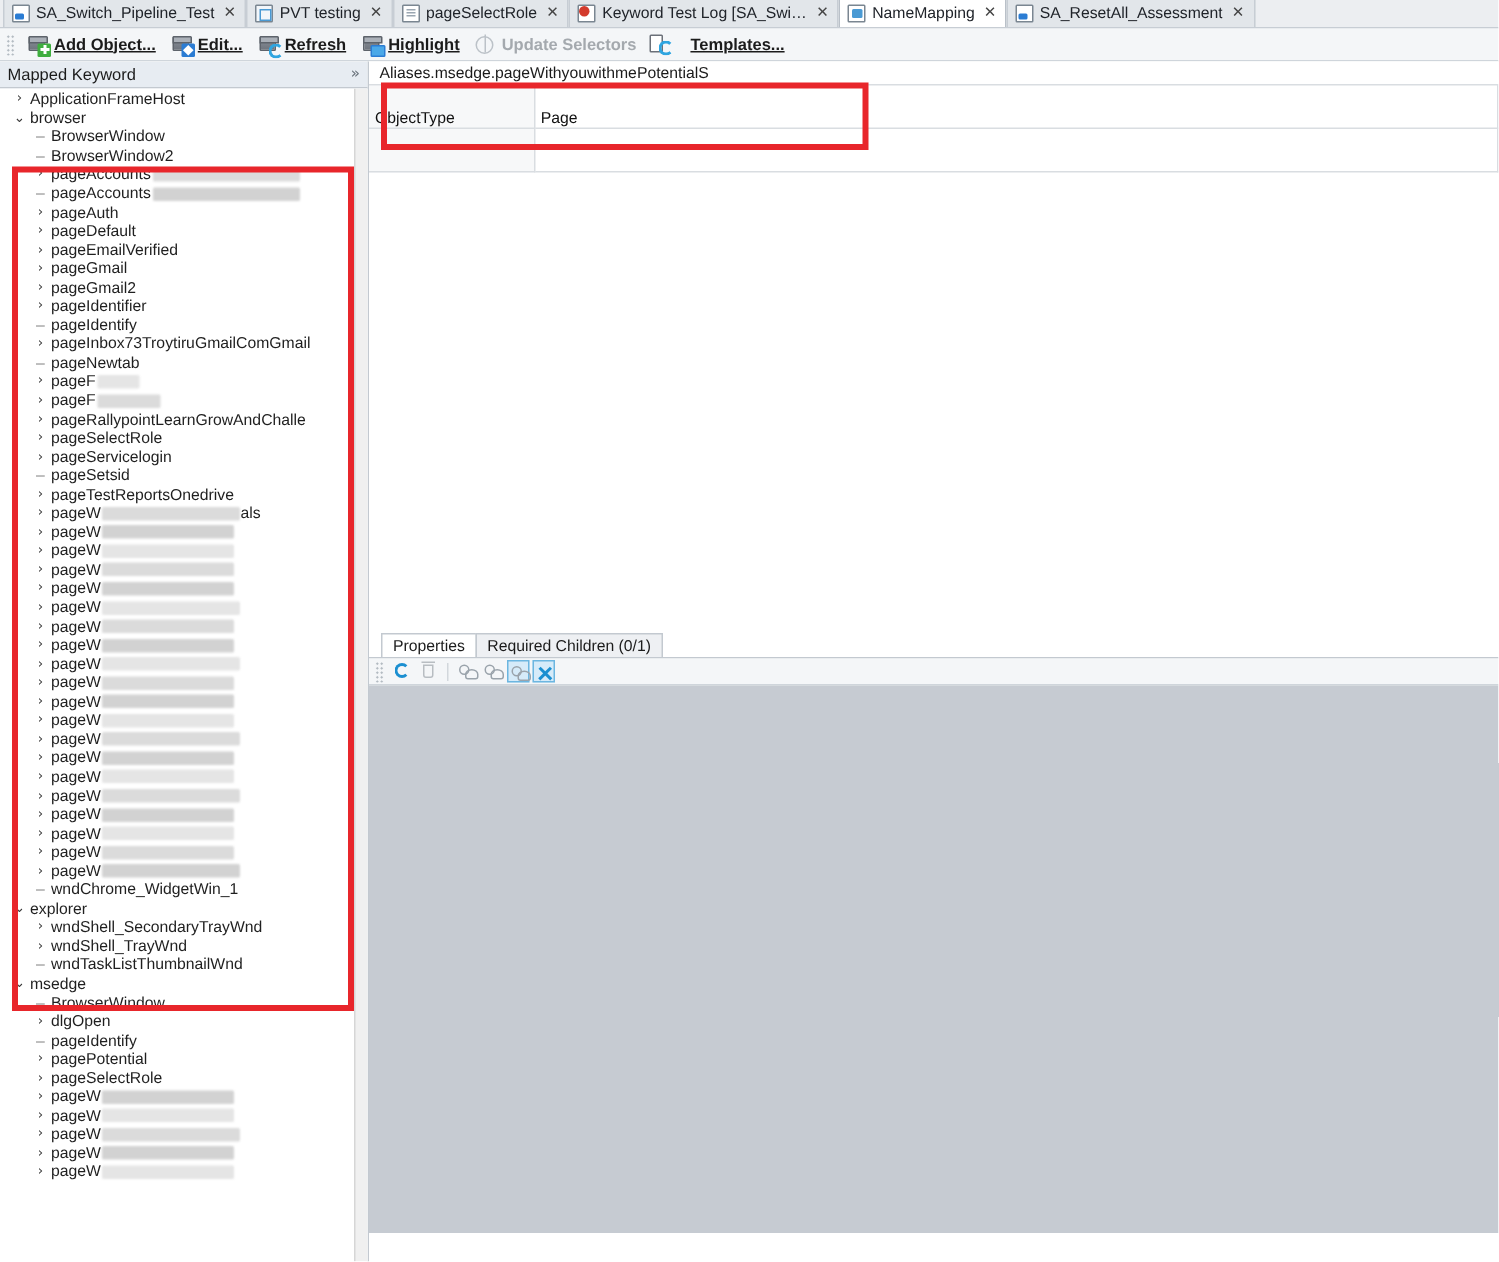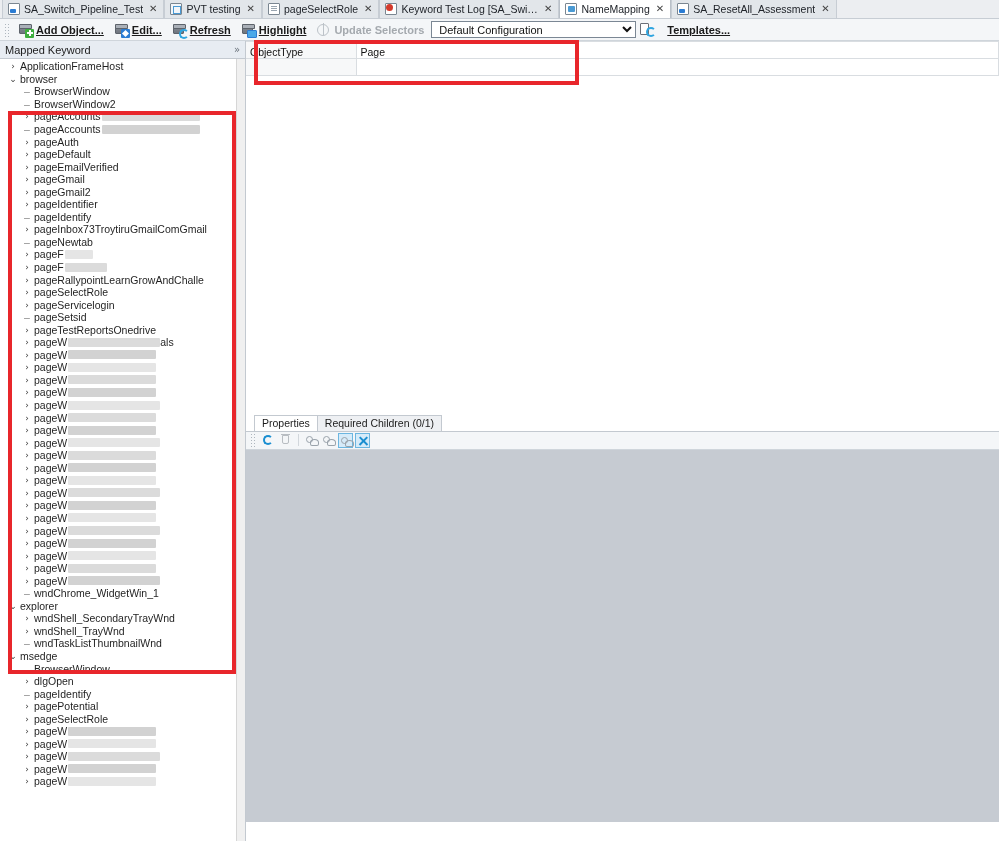--- a/index.html
+++ b/index.html
@@ -171,21 +171,21 @@
   
   #rightpanel { flex: 1; display: flex; flex-direction: column; background: #fff;
                 position: relative; }
   #aliaspath { height: 15px; font-size: 10.5px; color: #1b1b1b;
                display: flex; align-items: center; padding-left: 7px; background: #fff; }
   #gridwrap { position: relative; flex: 1; background: #fff; }
   table.propgrid { border-collapse: collapse; width: 100%; table-layout: fixed; }
   table.propgrid td {
     height: 14px; font-size: 10.5px; color: #111;
     border-bottom: 1px solid #d9dde1; border-right: 1px solid #d9dde1;
-    padding: 4px 0 0 4px; vertical-align: middle; white-space: nowrap;
+    padding: 16px 0 0 4px; vertical-align: middle; white-space: nowrap;
   }
   td.k { width: 110px; background: #f7f8f9; }
   td.v { background: #ffffff; }
   .gridtop { border-top: 1px solid #d9dde1; }
 
   
   #bottomtabs { height: 17px; display: flex; align-items: flex-end;
                 padding-left: 8px; background: #fff; }
   .btab { height: 16px; display: flex; align-items: center; padding: 0 7px;
           font-size: 10.5px; border: 1px solid #c3c9d0; border-bottom: none;
@@ -289,23 +289,20 @@
     <span class="ulk">Highlight</span>
   </div>
 
   <div class="tbtn disabled">
     <span class="tbicon">
       <span class="globe"></span>
     </span>
     <span>Update Selectors</span>
   </div>
 
-  <select class="cfg">
-    <option>Default Configuration</option>
-  </select>
 
   <span class="tmplicon">
     <span class="bk"></span>
       <span class="rf"></span>
   </span>
 
   <div class="tbtn">
     <span class="ulk">Templates...</span>
   </div>
 </div>
@@ -582,20 +579,23 @@
             <span class="tw">›</span>
             <span class="tlbl">pageW</span>
             <span class="redact l2" style="width: 88px;"></span>
           </div>
         </div>
       <div class="redbox" id="rb1" style="left: 8px; top: 52px; width: 228px; height: 563px; border-color: rgb(232, 38, 43);"></div>
     </div>
   </div>
 
   <div id="rightpanel">
+    <div id="aliaspath">
+      <span>Aliases.msedge.pageWithyouwithmePotentialS</span>
+    </div>
 
     <div id="gridwrap">
       <table class="propgrid gridtop">
         <tbody id="gridbody">
             <tr>
               <td class="k">ObjectType</td>
               <td class="v"><span>Page</span></td>
             </tr>
             <tr>
               <td class="k">&nbsp;</td>

